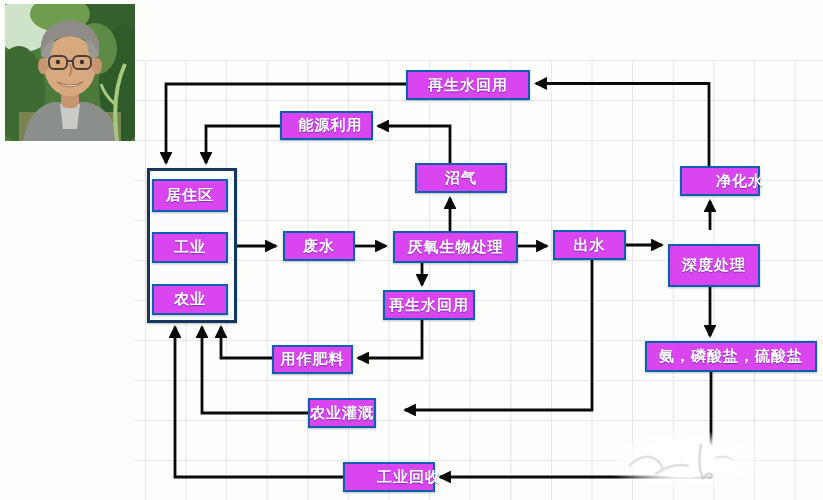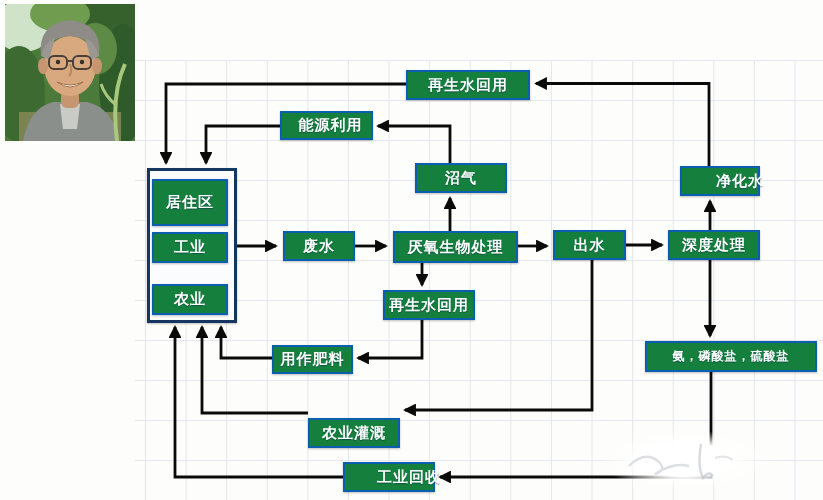--- a/index.html
+++ b/index.html
@@ -14,47 +14,47 @@
     position:absolute;left:135px;top:60px;width:688px;height:440px;
     background-image:
       linear-gradient(to right,#e4e6ee 1px,transparent 1px),
       linear-gradient(to bottom,#e7e8ef 1px,transparent 1px);
     background-size:40.6px 40px;
     background-position:10px 0;
   }
   
   .node{
     position:absolute;box-sizing:border-box;
-    background:#15803d;border:2px solid #0b5fae;
+    background:#d946ef;border:2px solid #0b5fae;
     color:#ffffff;font-weight:bold;font-size:15px;letter-spacing:1px;
     display:flex;align-items:center;justify-content:center;
     text-shadow:0 1px 1px rgba(0,30,70,.45);
     box-shadow:0 1px 2px rgba(0,0,0,.25);
     white-space:nowrap;
   }
   #grp-sources{
     position:absolute;left:147px;top:168px;width:90px;height:155px;
     box-sizing:border-box;border:3px solid #14365f;background:#fbfcfe;
     box-shadow:0 1px 2px rgba(0,0,0,.25);
   }
-  #n-residential{left:152px;top:179px;width:76px;height:47px;}
+  #n-residential{left:152px;top:179px;width:76px;height:33px;}
   #n-industry  {left:152px;top:232px;width:76px;height:31px;}
   #n-agriculture{left:152px;top:284px;width:76px;height:31px;}
   #n-wastewater{left:283px;top:231px;width:72px;height:30px;}
   #n-anaerobic {left:393px;top:231px;width:125px;height:32px;}
   #n-effluent  {left:553px;top:230px;width:73px;height:30px;}
-  #n-advanced  {left:668px;top:230px;width:92px;height:30px;text-align:right;}
+  #n-advanced  {left:668px;top:244px;width:92px;height:43px;text-align:right;}
   #n-purified  {left:680px;top:166px;width:80px;height:30px;padding-left:40px;}
   #n-reuse     {left:406px;top:70px;width:124px;height:30px;}
   #n-energy    {left:280px;top:111px;width:93px;height:29px;padding-left:8px;}
   #n-biogas    {left:415px;top:163px;width:92px;height:30px;}
   #n-sludge    {left:383px;top:290px;width:92px;height:30px;}
   #n-fertilizer{left:272px;top:345px;width:81px;height:29px;}
-  #n-nutrients {left:645px;top:341px;width:172px;height:31px;font-size:12px;}
-  #n-irrigation{left:308px;top:398px;width:92px;height:30px;margin-top:20px;}
+  #n-nutrients {left:645px;top:341px;width:172px;height:31px;font-size:15px;}
+  #n-irrigation{left:308px;top:398px;width:68px;height:30px;}
   #n-recovery  {left:343px;top:462px;width:92px;height:30px;padding-left:40px;}
   #arrows{position:absolute;left:0;top:0;width:823px;height:500px;pointer-events:none;}
   #photo{position:absolute;left:5px;top:4px;width:130px;height:137px;}
   #watermark{position:absolute;left:615px;top:432px;width:130px;height:60px;opacity:.55;}
   #wm-cloud{position:absolute;left:600px;top:430px;width:170px;height:60px;
     background:radial-gradient(closest-side,#ffffff 55%,rgba(255,255,255,0) 100%);}
 </style>
 </head>
 <body>
 

